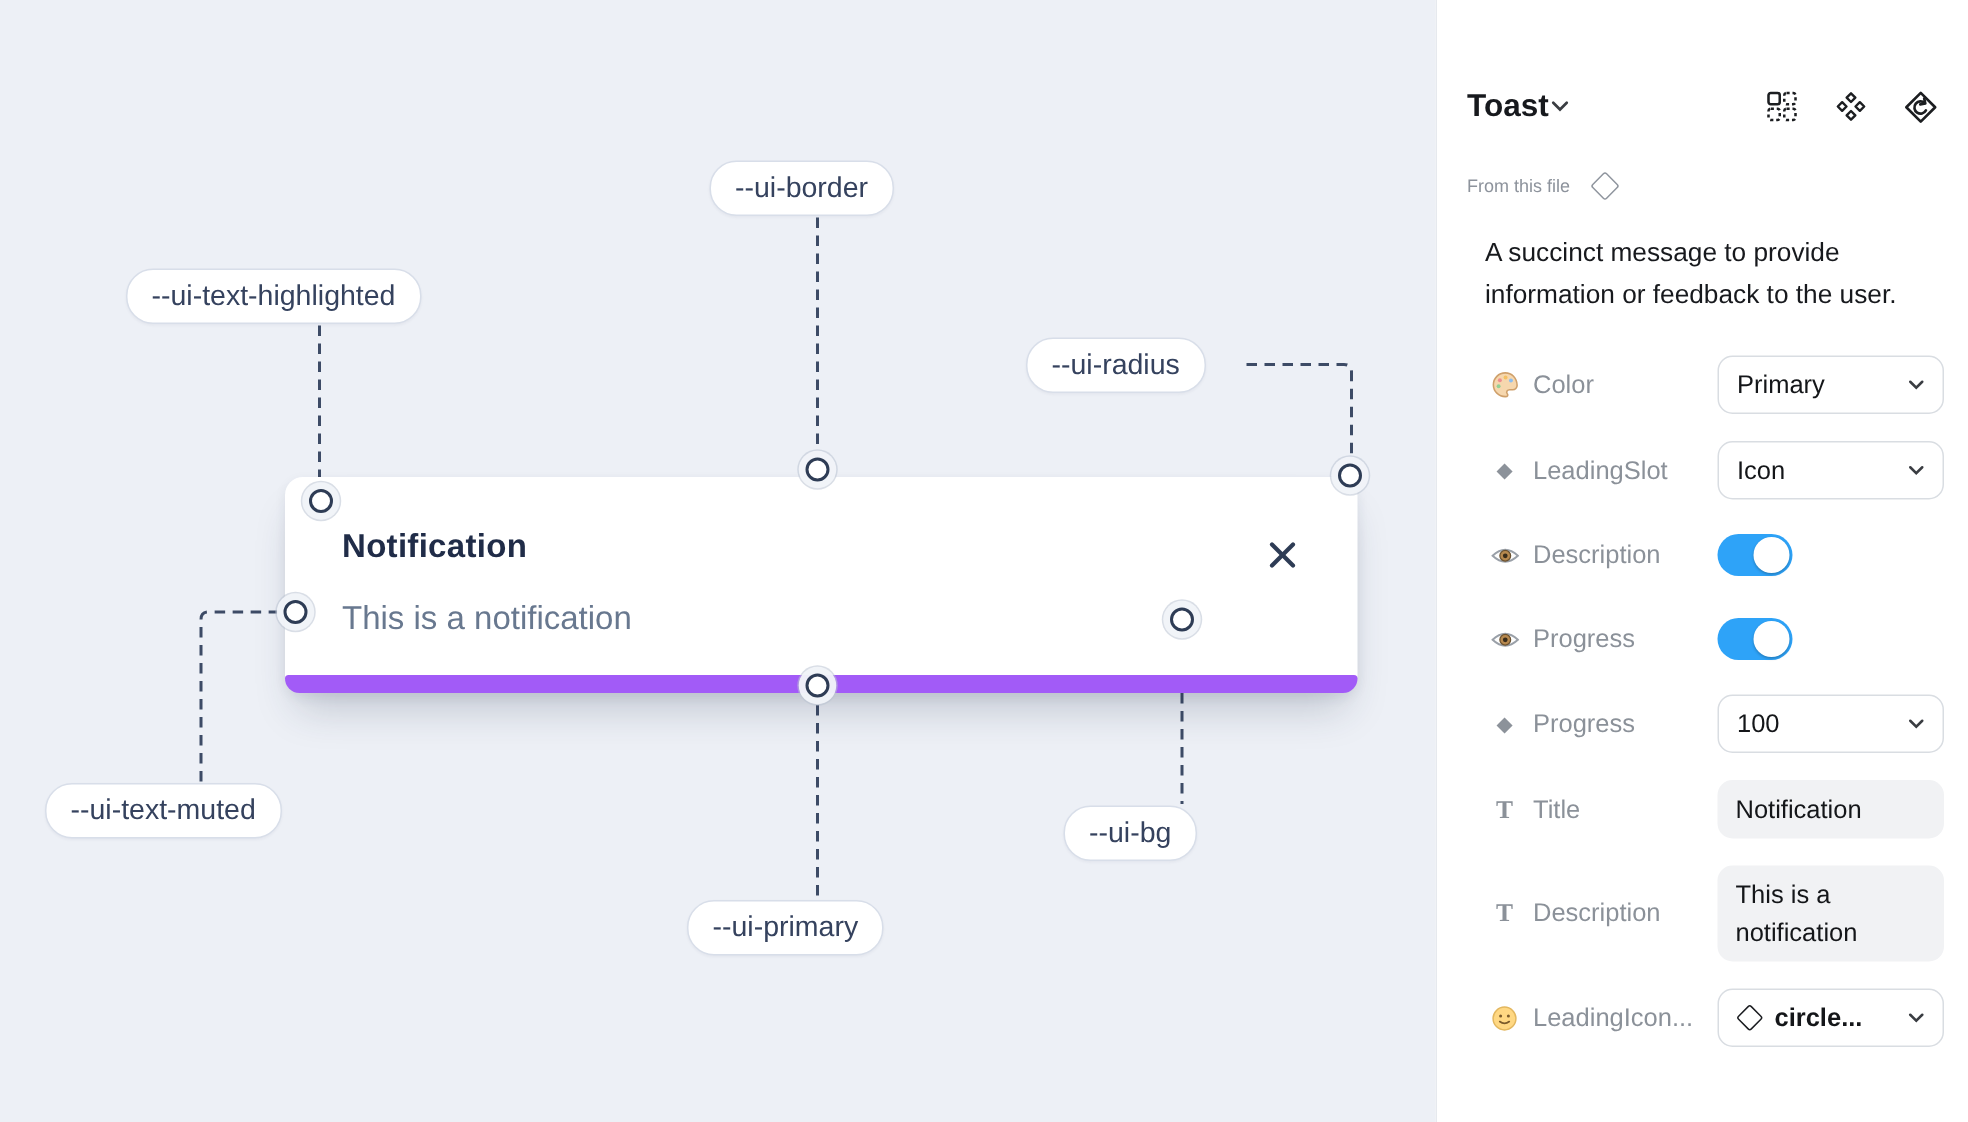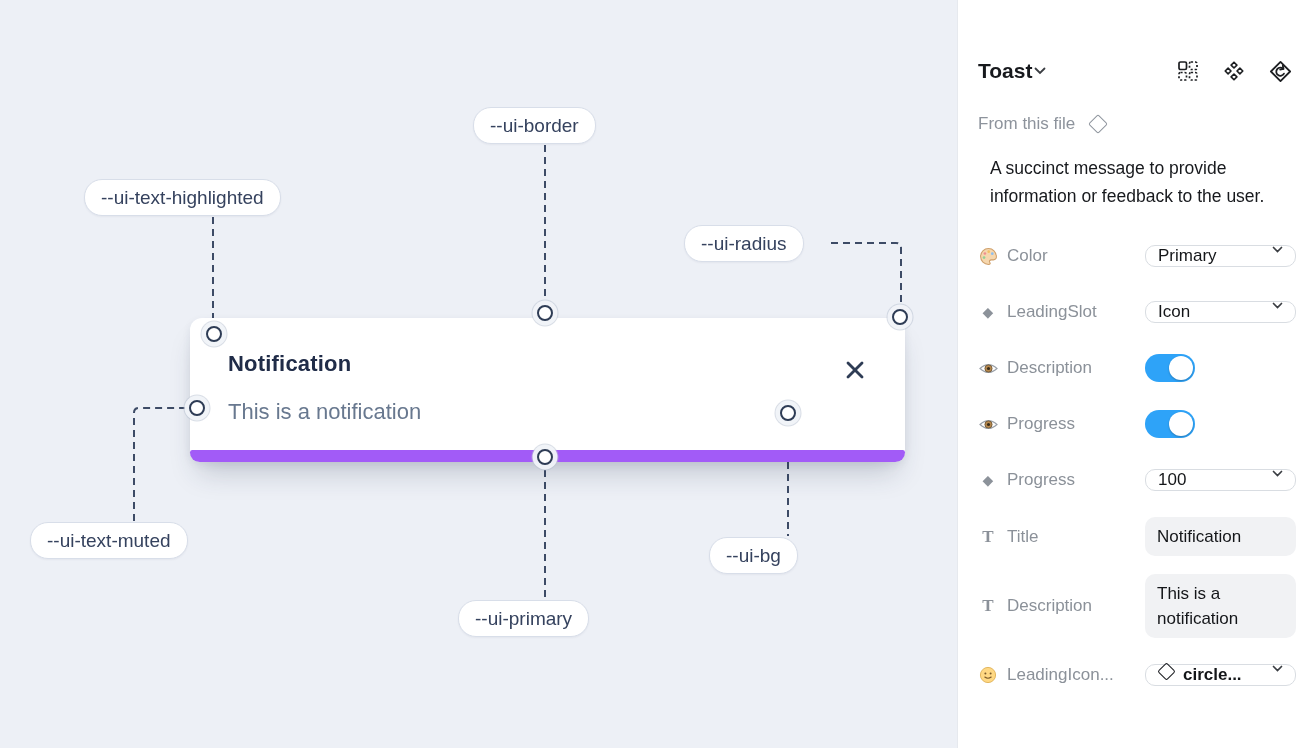--- a/index.html
+++ b/index.html
@@ -38,35 +38,35 @@
     width:355px; height:748px; background:#fff; border-left:1px solid #e6e9ee;
     padding:56px 16px 0 20px; flex:none;
   }
   .panel-header { display:flex; align-items:center; height:30px; }
   .panel-title-btn { display:flex; align-items:center; gap:2px; cursor:pointer; }
   .panel-title { font-size:21px; font-weight:700; color:#17191d; }
   .header-icons { margin-left:auto; display:flex; align-items:center; gap:22px; padding-right:4px; }
   .icon-btn { width:24px; height:24px; display:flex; align-items:center; justify-content:center; cursor:pointer; }
 
   .source-row { display:flex; align-items:center; gap:16px; margin-top:24px; height:28px; }
-  .source-label { font-size:17px; color:#8d939c; }
+  .source-label { font-size:12px; color:#8d939c; }
   .diamond-outline { width:14px; height:14px; border:1.7px solid #8f959e; border-radius:2px; transform:rotate(45deg); display:inline-block; }
 
   .panel-desc { margin-top:16px; font-size:17.5px; line-height:28px; color:#17191d; max-width:326px;margin-left:12px; }
 
-  .props { margin-top:27px; }
+  .props { margin-top:27px;margin-left:15px; }
   .prop-row { display:flex; align-items:center; min-height:38px; margin-bottom:18px; }
   .prop-label { display:flex; align-items:center; gap:9px; font-size:17px; color:#8b9199; }
   .prop-ico { width:20px; display:flex; justify-content:center; align-items:center; flex:none; }
   .glyph-diamond { font-size:14px; color:#8c929a; font-family:"DejaVu Sans", sans-serif; }
   .glyph-T { font-family:"Liberation Serif", serif; font-weight:700; font-size:17px; color:#8b9199; }
   .prop-control { margin-left:auto; width:151px; }
 
   .dropdown {
-    display:flex; width:151px; height:22px; padding:0 12px;
+    display:flex; align-items:center; width:151px; height:39px; padding:0 12px;
     background:#fff; border:1px solid #d9dde2; border-radius:10px; cursor:pointer;
   }
   .dropdown .dd-value { font-size:17px; color:#141619; white-space:nowrap; overflow:hidden; }
   .dropdown .chev { margin-left:auto; flex:none; }
   .dd-diamond { width:13px; height:13px; border:1.8px solid #1b1d21; border-radius:2px; transform:rotate(45deg); margin:0 10px 0 2px; flex:none; }
 
   .toggle { width:50px; height:28px; border-radius:14px; background:#2ea3f8; position:relative; cursor:pointer; }
   .toggle .knob { position:absolute; top:2px; left:24px; width:24px; height:24px; border-radius:50%; background:#fff; box-shadow:0 1px 2px rgba(0,0,0,.25); }
 
   .text-field {

